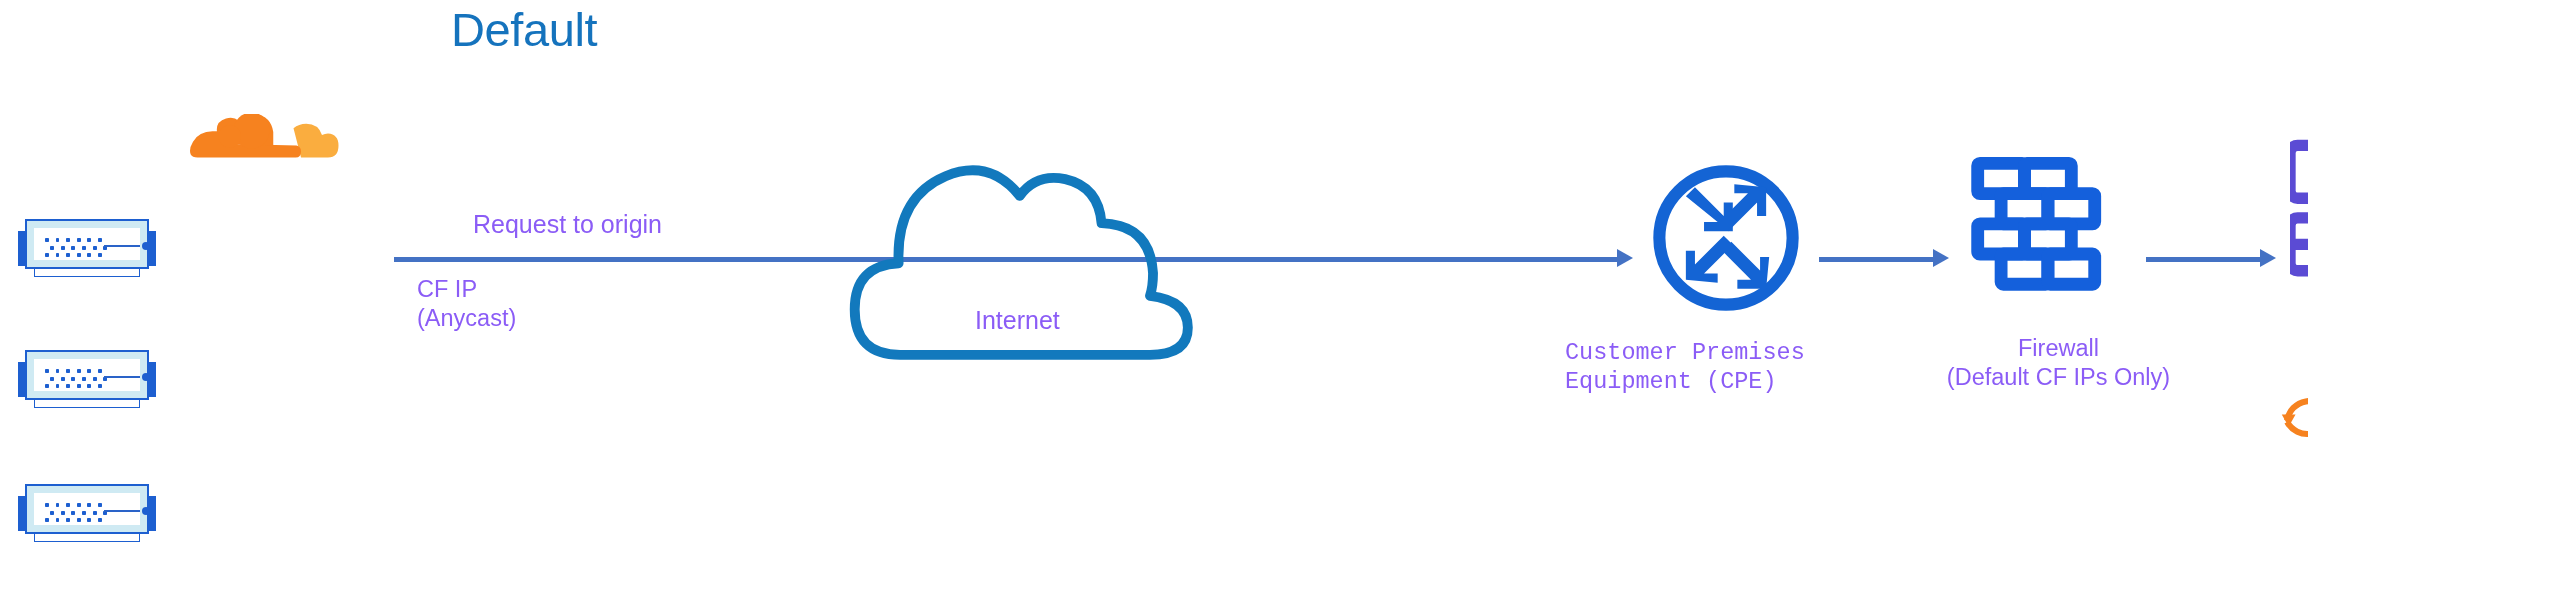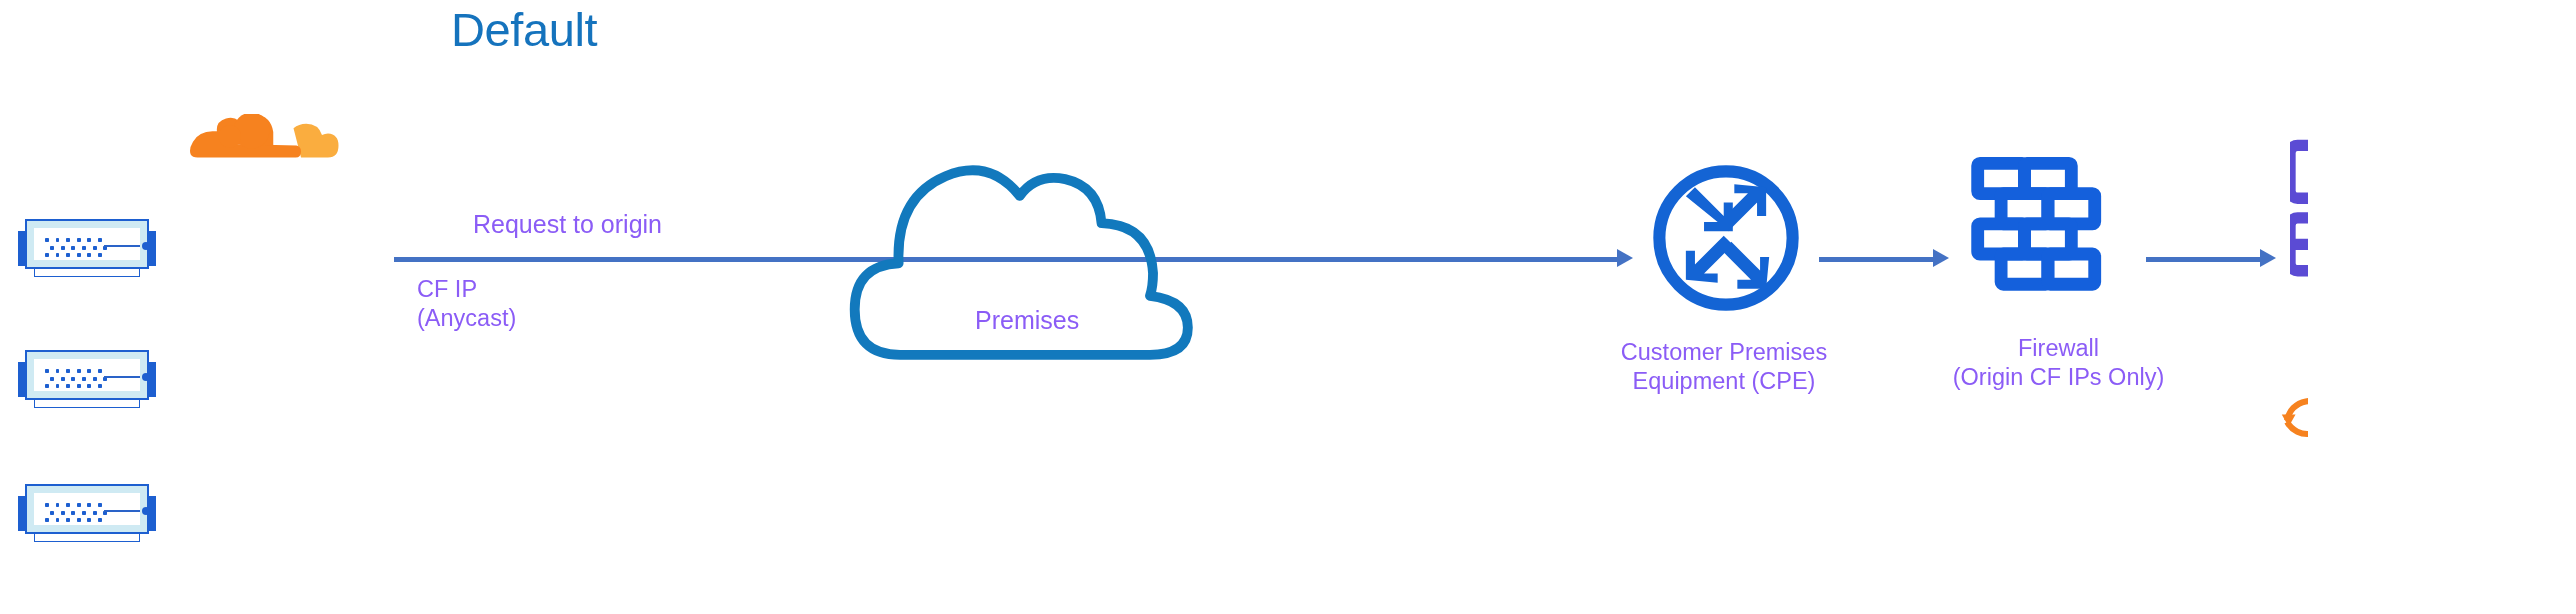--- a/index.html
+++ b/index.html
@@ -132,21 +132,21 @@
   
   .lbl {
     color: #8b5cf6;
     font-size: 23.5px;
     line-height: 29px;
     white-space: pre-line;
   }
   #lbl-request { left: 473px; top: 210px; font-size: 25px; }
   #lbl-cfip    { left: 392px; top: 275px; margin-left: 25px; }
   #lbl-internet{ left: 975px; top: 306px; font-size: 25px; }
-  #lbl-cpe     { left: 1565px; top: 338px; text-align: center; width: 318px; }
+  #lbl-cpe     { left: 1565px; top: 338px; text-align: left; width: 318px; font-family: Liberation Mono, monospace; }
   #lbl-firewall{ left: 1896px; top: 334px; text-align: center; width: 325px; }
   #lbl-origin  { left: 2255px; top: 334px; text-align: left; width: 318px; }
   #lbl-cloudflared {
     left: 2350px; top: 392px;
     font-size: 23px; line-height: 27px;
   }
 
   
   #cloud { left: 832px; top: 114px; width: 424px; height: 250px; }
 
@@ -291,21 +291,21 @@
                Q84 110 150 82
                Q208 58 248 108
                Q270 78 308 86
                Q352 96 356 144
                Q420 146 424 210
                Q424 228 420 240
                Q470 246 470 282
                Q470 318 420 318 Z" fill="none" stroke="#1279bd" stroke-width="13" stroke-linejoin="round"></path>
     </svg>
   </div>
-  <div class="abs lbl" id="lbl-internet">Premises</div>
+  <div class="abs lbl" id="lbl-internet">Internet</div>
 
   <div class="abs" id="cpe-icon">
     <svg width="156" height="156" viewBox="0 0 206 206">
       <circle cx="103" cy="103" r="88" fill="none" stroke="#1464d4" stroke-width="16"></circle>
 
       <path d="M52 44 L70 44 L70 58 L88 58 L88 76 L48 76 L48 62 L52 62 Z" fill="none"></path>
       <g fill="#1464d4">
 
         <polygon points="50,48 62,36 100,74 100,56 112,56 112,94 74,94 74,82 92,82"></polygon>
 
@@ -335,21 +335,21 @@
 
         <rect x="8.5" y="88.5" width="62" height="40" rx="3"></rect>
         <rect x="70.5" y="88.5" width="62" height="40" rx="3"></rect>
 
         <rect x="39.5" y="128.5" width="62" height="40" rx="3"></rect>
         <rect x="101.5" y="128.5" width="62" height="40" rx="3"></rect>
       </g>
     </svg>
   </div>
   <div class="abs lbl" id="lbl-firewall">Firewall
-(Origin CF IPs Only)</div>
+(Default CF IPs Only)</div>
 
   <div class="abs flow-line" style="left:2146px; top:257px; width:114px;"></div>
   <div class="abs arrow-head" style="left:2260px; top:249px;"></div>
 
   <div class="abs" id="origin-icon">
     <svg width="170" height="163" viewBox="0 0 225 215">
 
       <path d="M10 12 H178 A10 10 0 0 1 188 22 V72 A10 10 0 0 1 178 82 H10 A10 10 0 0 1 0 72 V22 A10 10 0 0 1 10 12 Z" fill="none" stroke="#5b4bd4" stroke-width="15"></path>
       <circle cx="152" cy="47" r="11" fill="#5b4bd4"></circle>
 

